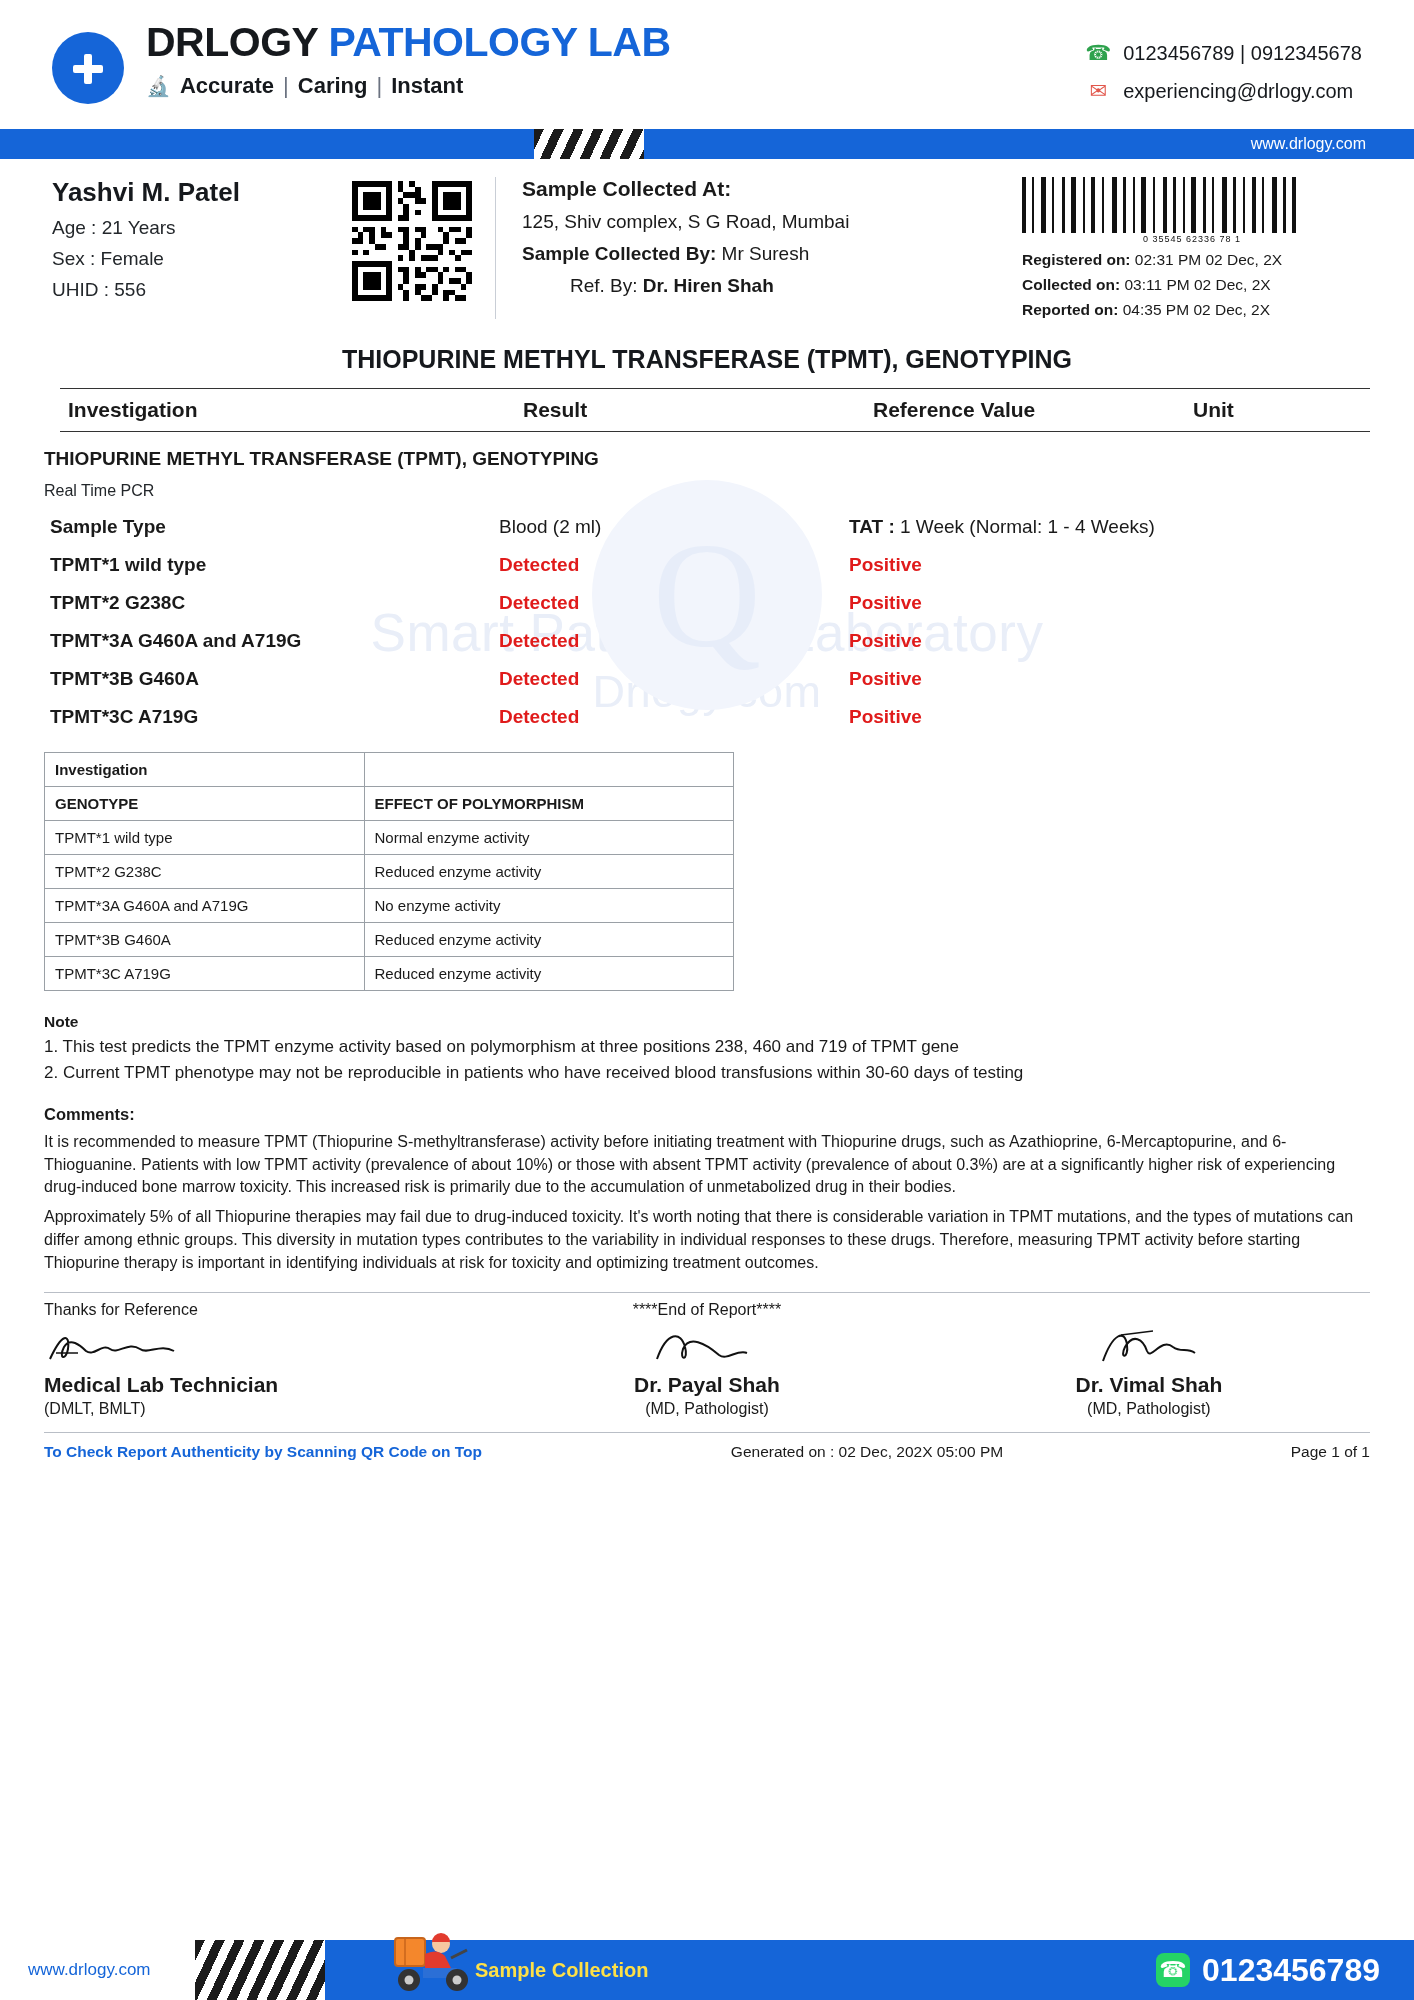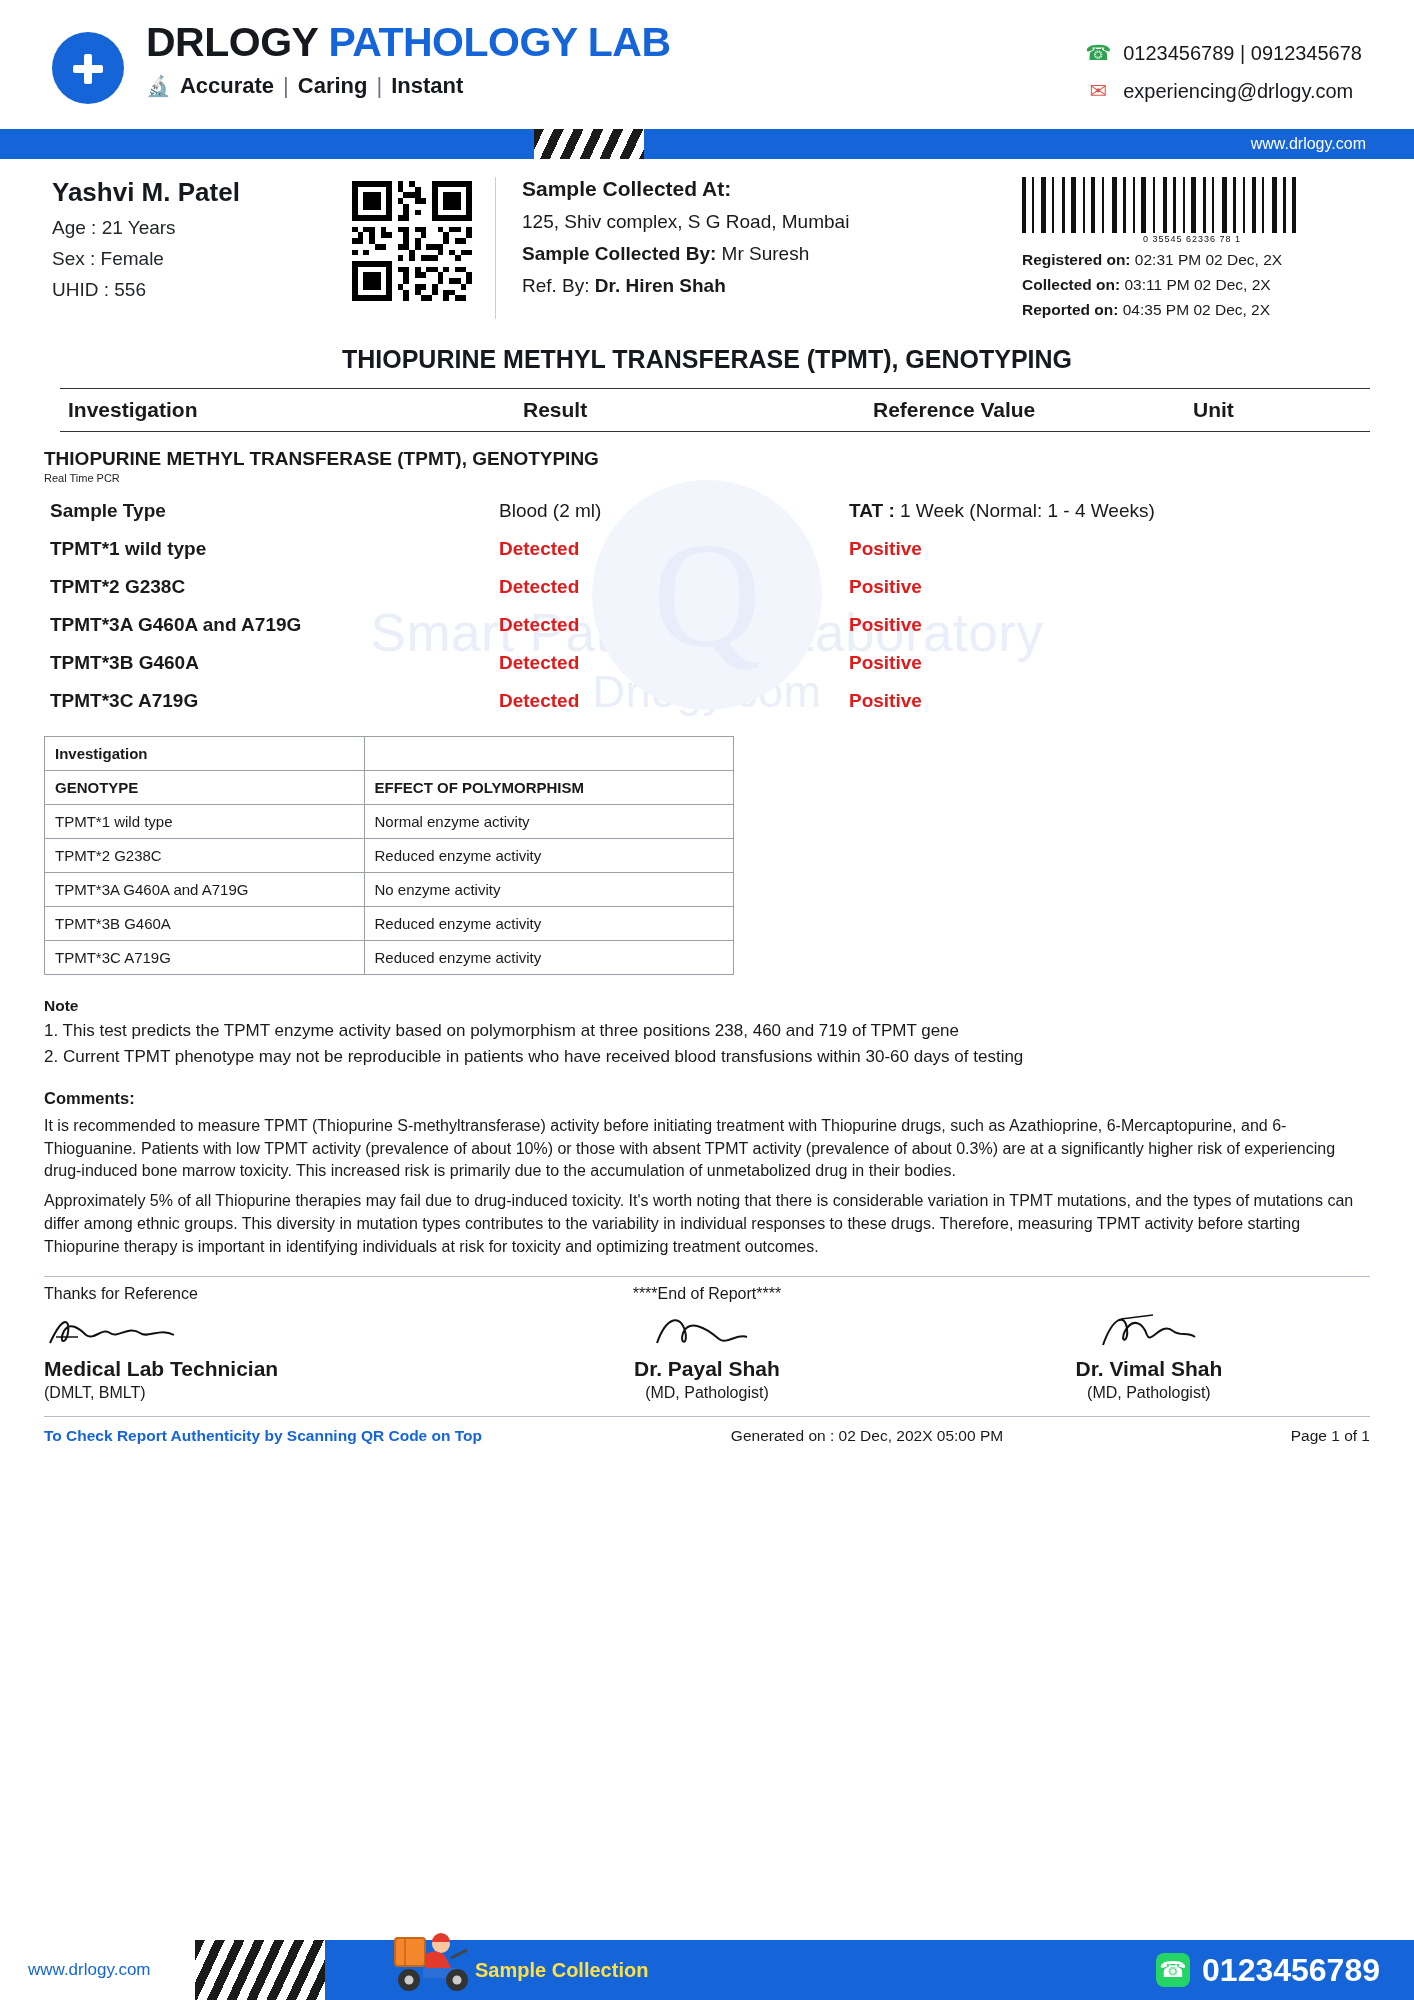--- a/index.html
+++ b/index.html
@@ -86,41 +86,41 @@
   .patient { display:flex; padding:18px 52px 0 52px; }
   .pt-col1 { width:300px; }
   .pt-name { font-size:26px; font-weight:bold; color:#16191d; }
   .pt-line { font-size:19px; color:#23272b; margin-top:9px; }
   .qr { width:120px;height:120px; margin-top:4px; }
   .pt-col2 { padding-left:26px; border-left:1px solid #c9ced6; margin-left:8px; width:450px;}
   .pt-col2 .t1 { font-size:21px; font-weight:bold; }
   .pt-col2 .t2 { font-size:19px; margin-top:10px; }
   .pt-col2 .t3 { font-size:19px; margin-top:10px; }
   .pt-col2 .t3 b, .pt-col2 .t4 b { font-weight:bold; }
-  .pt-col2 .t4 { font-size:19px; margin-top:10px; }
+  .pt-col2 .t4 { font-size:19px; margin-top:10px;margin-left:48px; }
   .pt-col3 { margin-left:auto; text-align:left; width:340px; }
   .barcode { height:56px; display:flex; gap:2px; align-items:stretch; }
   .barcode i { display:block; background:#111; }
   .barcode-num { font-size:9px; text-align:center; letter-spacing:1px; margin-top:1px; color:#111;}
   .stamp { font-size:15.5px; margin-top:7px; }
   .stamp b { font-weight:bold; }
 
   
   .report-title {
     text-align:center; font-size:25px; font-weight:bold; margin-top:26px; color:#16191d;
   }
   .tbl-head {
     display:flex; border-top:1.5px solid #333; border-bottom:1.5px solid #333;
     margin:14px 44px 0 60px; padding:9px 8px; font-size:21px; font-weight:bold;
   }
   .c-inv{ width:455px; } .c-res{ width:350px; } .c-ref{ width:320px; } .c-unit{ flex:1; }
 
   .section { margin:0 44px; }
   .grp-title { font-size:19px; font-weight:bold; margin-top:16px; }
-  .grp-sub { font-size:11px; color:#22262a; margin-top:2px; }
+  .grp-sub { font-size:16px; color:#22262a; margin-top:12px; }
 
   .row { display:flex; align-items:center; margin-top:16px; font-size:19px; }
   .row .k { width:455px; font-weight:bold; padding-left:6px;}
   .row .v { width:350px; }
   .row .r { width:320px; }
   .red { color:#e01b1b; font-weight:bold; }
   .tat b { font-weight:bold; }
 
   
   .interp { margin:24px 0 0 0; border-collapse:collapse; width:690px; }

